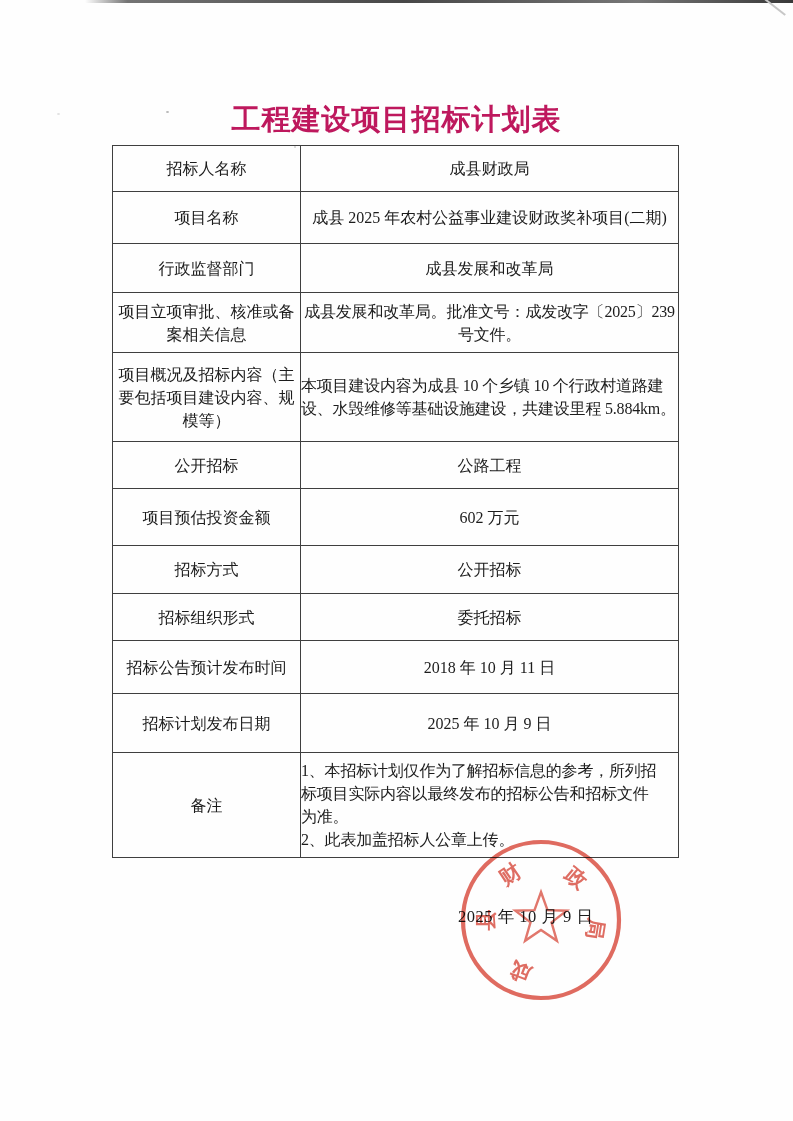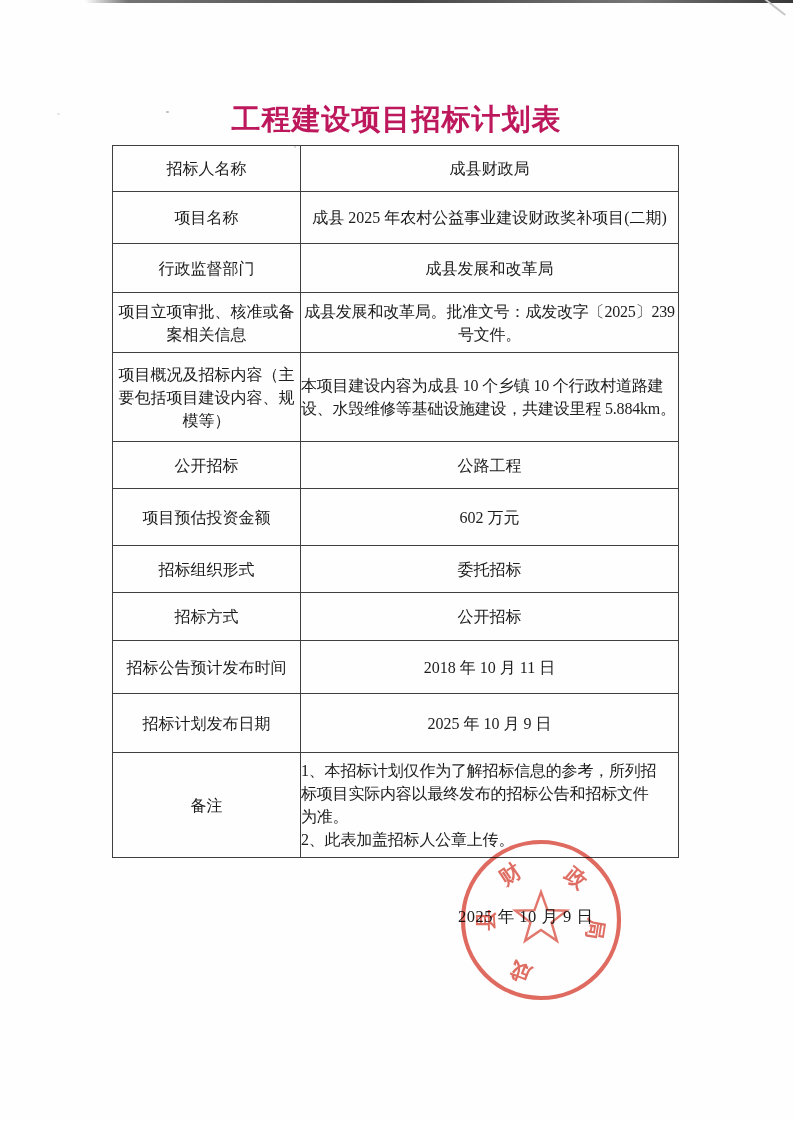--- a/index.html
+++ b/index.html
@@ -103,27 +103,27 @@
 设、水毁维修等基础设施建设，共建设里程 5.884km。</td>
     </tr>
     <tr style="height:47px">
       <td class="lbl">公开招标</td>
       <td class="val">公路工程</td>
     </tr>
     <tr style="height:57px">
       <td class="lbl">项目预估投资金额</td>
       <td class="val">602 万元</td>
     </tr>
+    <tr style="height:48px">
+      <td class="lbl">招标方式</td>
+      <td class="val">公开招标</td>
+    </tr>
     <tr style="height:47px">
       <td class="lbl">招标组织形式</td>
       <td class="val">委托招标</td>
-    </tr>
-    <tr style="height:48px">
-      <td class="lbl">招标方式</td>
-      <td class="val">公开招标</td>
     </tr>
     <tr style="height:53px">
       <td class="lbl">招标公告预计发布时间</td>
       <td class="val">2018 年 10 月 11 日</td>
     </tr>
     <tr style="height:59px">
       <td class="lbl">招标计划发布日期</td>
       <td class="val low">2025 年 10 月 9 日</td>
     </tr>
     <tr style="height:105px">

